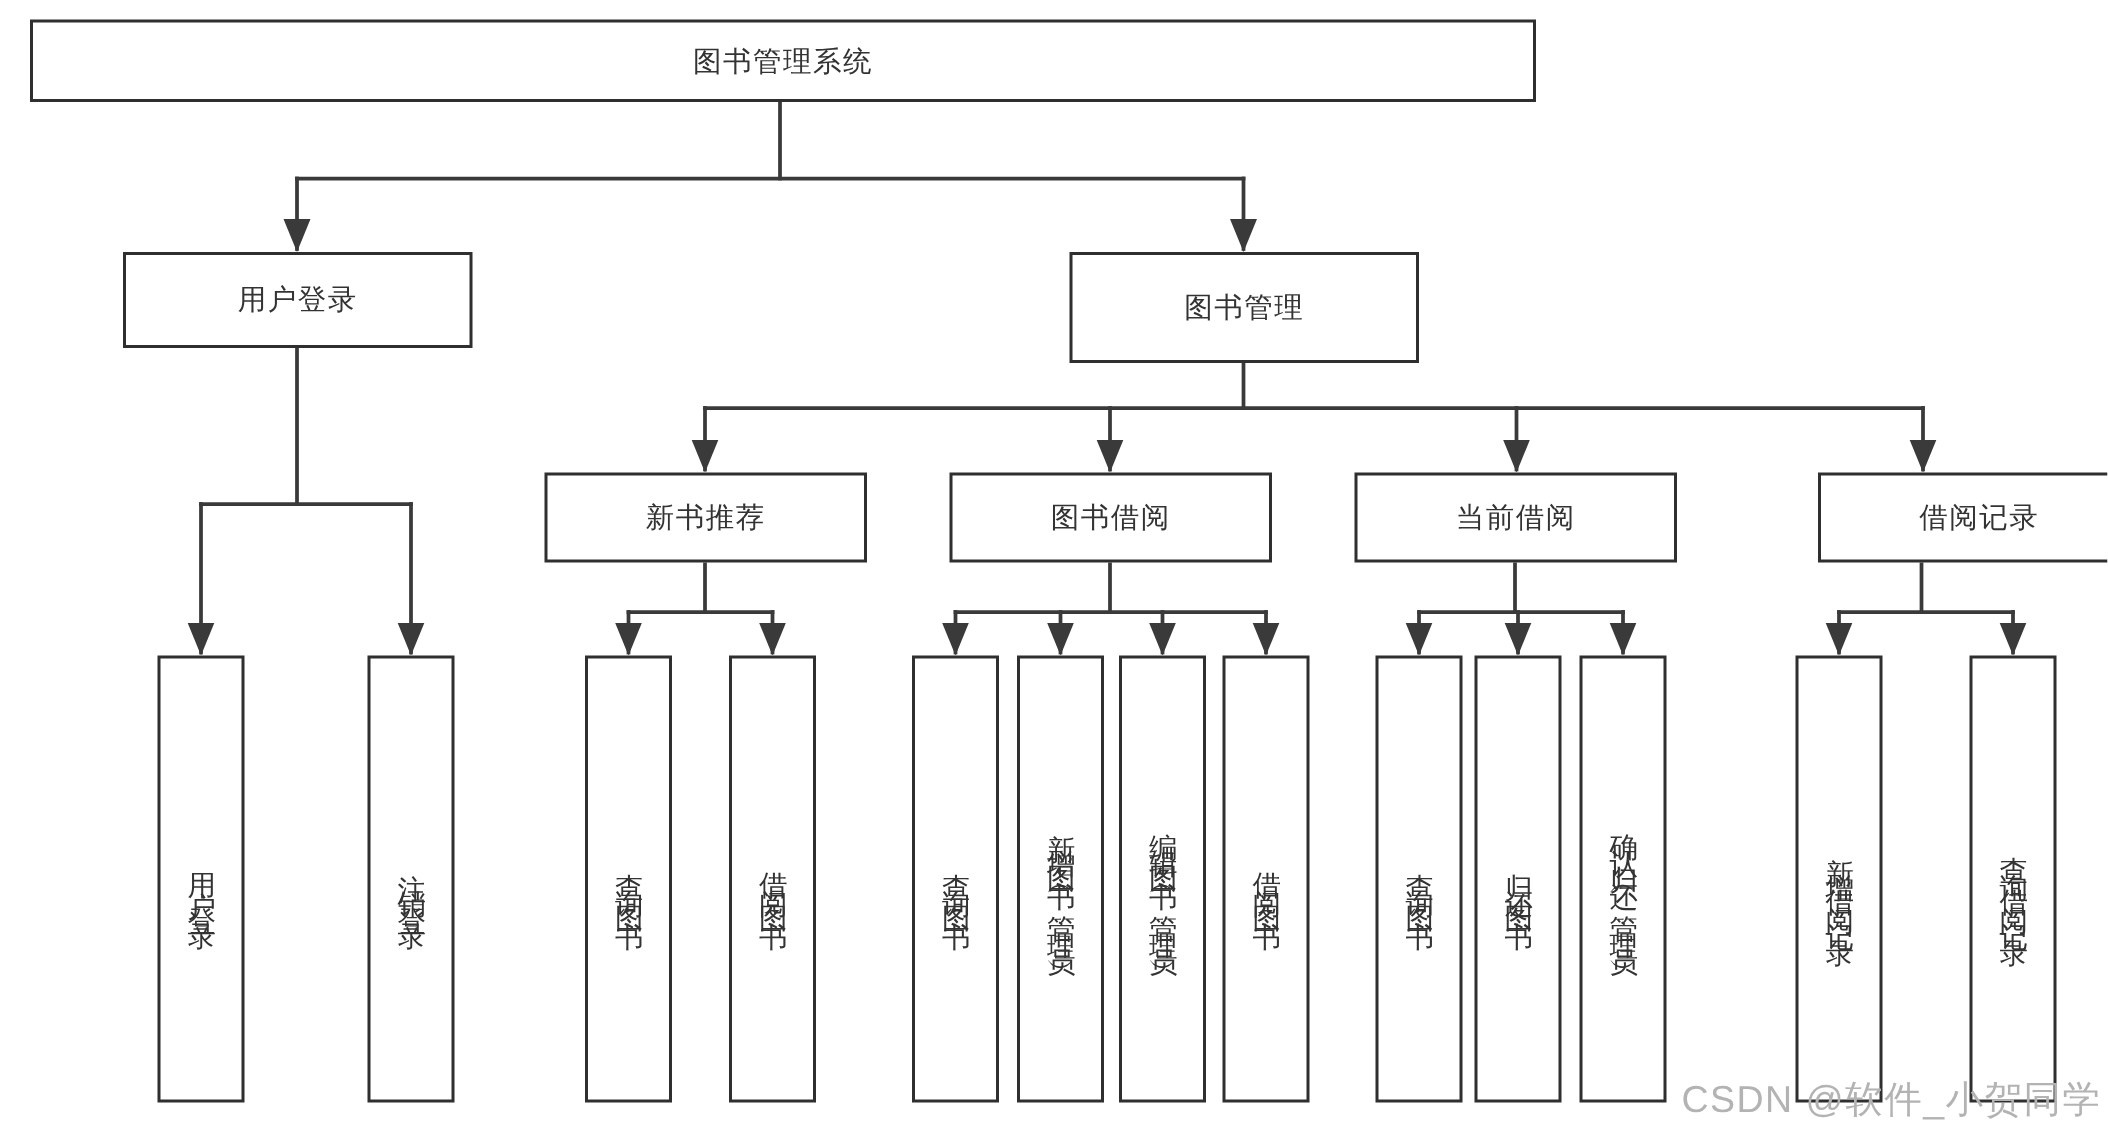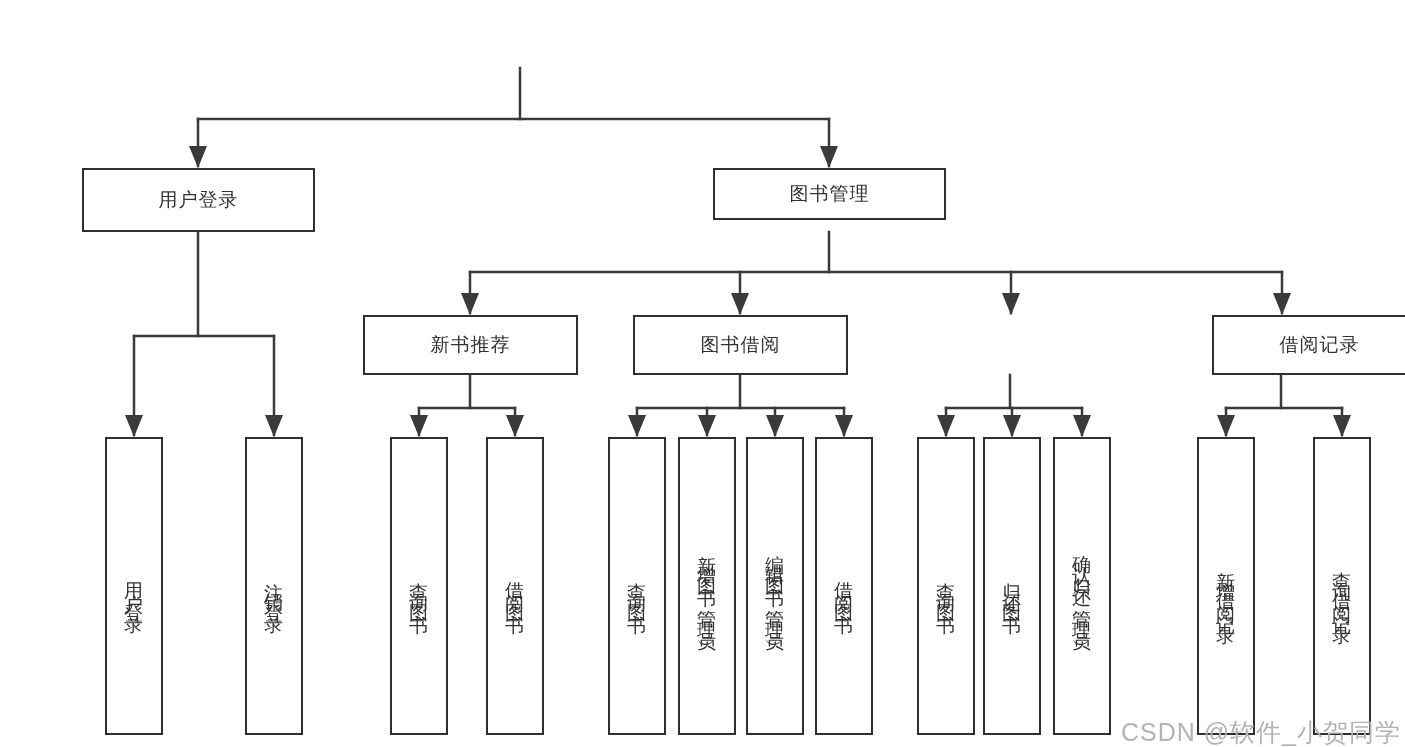--- a/index.html
+++ b/index.html
@@ -97,33 +97,39 @@
       <line x1="1012" y1="408" x2="1012" y2="435" marker-end="url(#arrow)"></line>
       <line x1="1082" y1="408" x2="1082" y2="435" marker-end="url(#arrow)"></line>
 
       <line x1="1281" y1="375" x2="1281" y2="408"></line>
       <line x1="1226" y1="408" x2="1342" y2="408"></line>
       <line x1="1226" y1="408" x2="1226" y2="435" marker-end="url(#arrow)"></line>
       <line x1="1342" y1="408" x2="1342" y2="435" marker-end="url(#arrow)"></line>
     </g>
   </svg>
 
+  <div class="node" style="left:20px; top:13px; width:1004px; height:55px;">
+    <span>图书管理系统</span>
+  </div>
 
   <div class="node" style="left:82px; top:168px; width:233px; height:64px;">
     <span>用户登录</span>
   </div>
-  <div class="node" style="left:713px; top:168px; width:233px; height:52px;">
+  <div class="node" style="left:713px; top:168px; width:233px; height:74px;">
     <span>图书管理</span>
   </div>
 
   <div class="node" style="left:633px; top:315px; width:215px; height:60px;">
     <span>图书借阅</span>
   </div>
   <div class="node" style="left:363px; top:315px; width:215px; height:60px;">
     <span>新书推荐</span>
+  </div>
+  <div class="node" style="left:903px; top:315px; width:215px; height:60px;">
+    <span>当前借阅</span>
   </div>
   <div class="node" style="left:1212px; top:315px; width:215px; height:60px;">
     <span>借阅记录</span>
   </div>
 
   <div class="node vertical" style="left:105px; top:437px; width:58px; height:298px;">
     <span>用户登录</span>
   </div>
   <div class="node vertical" style="left:245px; top:437px; width:58px; height:298px;">
     <span>注销登录</span>

